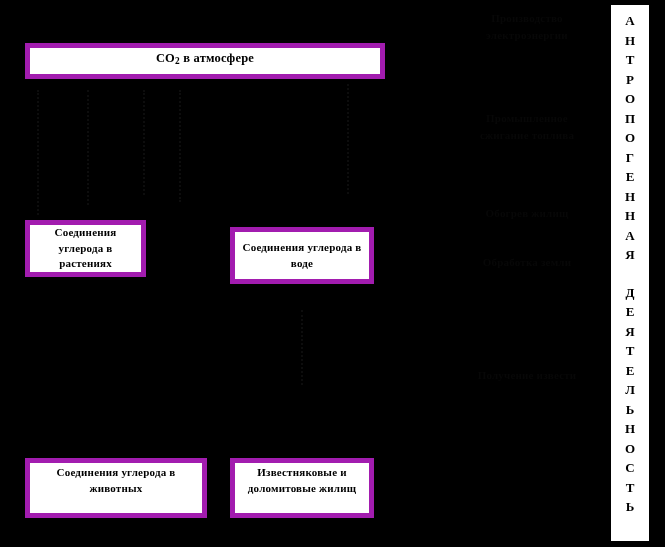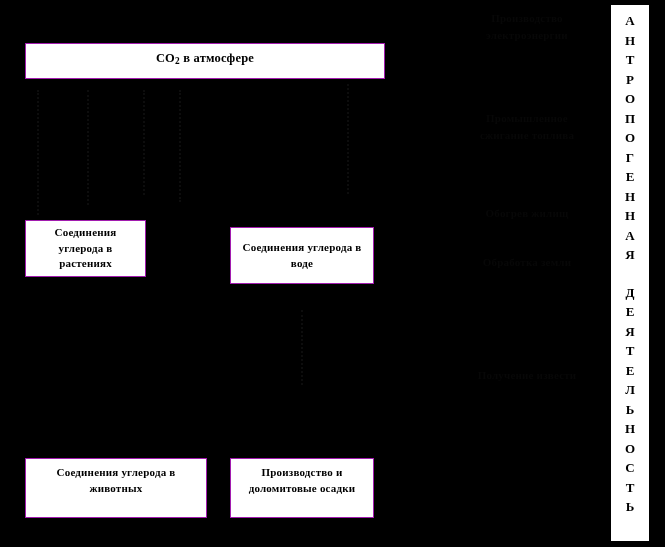--- a/index.html
+++ b/index.html
@@ -15,21 +15,21 @@
     width: 665px;
     height: 547px;
     background: #000000;
     overflow: hidden;
   }
 
   
   .box {
     position: absolute;
     background: #ffffff;
-    border: 1px solid #a21caf;
+    border: 5px solid #a21caf;
     box-sizing: border-box;
     color: #000000;
     font-family: "Liberation Serif", serif;
     font-weight: bold;
     font-size: 11px;
     line-height: 1.45;
     text-align: center;
     display: flex;
     align-items: center;
     justify-content: center;
@@ -138,21 +138,21 @@
 
   <div class="box" id="box-water">
     <div class="box-inner">Соединения углерода в воде</div>
   </div>
 
   <div class="box" id="box-animals">
     <div class="box-inner">Соединения углерода в животных</div>
   </div>
 
   <div class="box" id="box-sediments">
-    <div class="box-inner">Производство и доломитовые осадки</div>
+    <div class="box-inner">Известняковые и доломитовые жилищ</div>
   </div>
 
   <div class="activity-label" style="left:452px; top:10px;">
     <div>Производство</div>
     <div>электроэнергии</div>
   </div>
 
   <div class="activity-label" style="left:452px; top:110px;">
     <div>Промышленное</div>
     <div>сжигание топлива</div>

